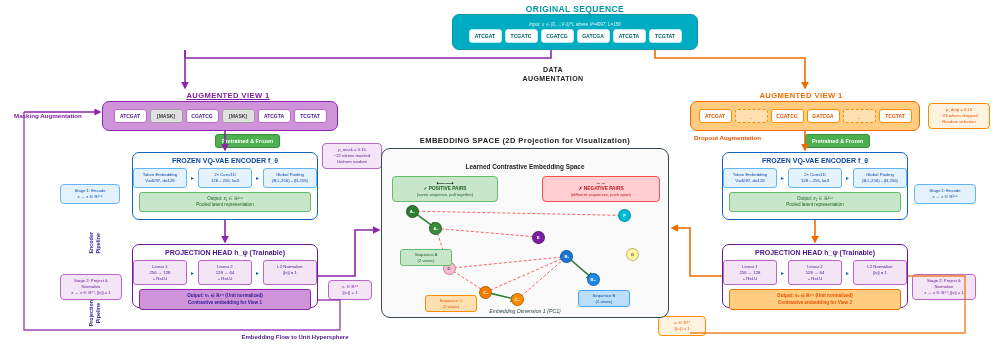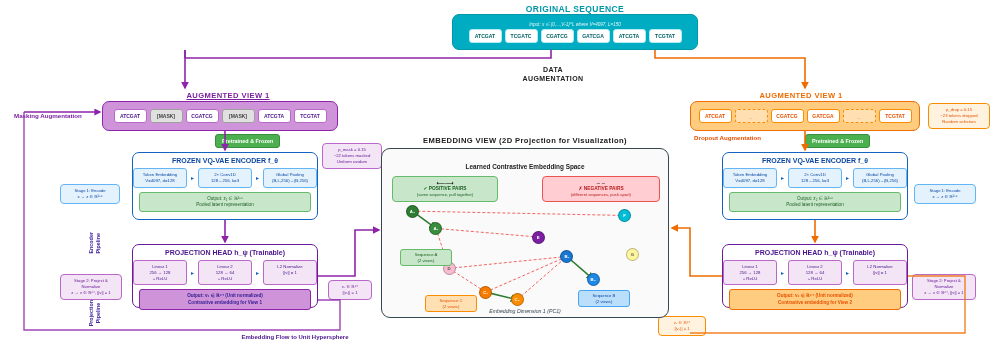--- a/index.html
+++ b/index.html
@@ -229,21 +229,21 @@
 
 <div class="abs chip blue" id="chip-s1l">Stage 1: Encode<br>x → z ∈ ℝ²⁵⁶</div>
 <div class="abs chip purple" id="chip-s2l">Stage 2: Project &amp;<br>Normalize<br>z → v ∈ ℝ⁶⁴, ||v|| = 1</div>
 <div class="abs chip blue" id="chip-s1r">Stage 1: Encode<br>x → z ∈ ℝ²⁵⁶</div>
 <div class="abs chip purple" id="chip-s2r">Stage 2: Project &amp;<br>Normalize<br>z → v ∈ ℝ⁶⁴, ||v|| = 1</div>
 <div class="abs chip purple" id="chip-v1">v₁ ∈ ℝ⁶⁴<br>||v₁|| = 1</div>
 <div class="abs chip orange" id="chip-v2">v₂ ∈ ℝ⁶⁴<br>||v₂|| = 1</div>
 <div class="abs vert-lbl" id="vl-enc">Encoder<br>Pipeline</div>
 <div class="abs vert-lbl" id="vl-proj">Projection<br>Pipeline</div>
 
-<div class="abs ttl" id="emb-title">EMBEDDING VIEW (2D Projection for Visualization)</div>
+<div class="abs ttl" id="emb-title">EMBEDDING SPACE (2D Projection for Visualization)</div>
 <div class="abs" id="emb-box"></div>
 <div class="abs" id="emb-sub">Learned Contrastive Embedding Space</div>
 
 <div class="legend" id="leg-pos">
   <div class="arrow-glyph">⟵⟶</div>
   <div class="leg-t1">✓ POSITIVE PAIRS</div>
   <div class="leg-t2">(same sequence, pull together)</div>
 </div>
 <div class="legend" id="leg-neg">
   <div class="arrow-glyph">&nbsp;–&nbsp;–&nbsp;</div>

